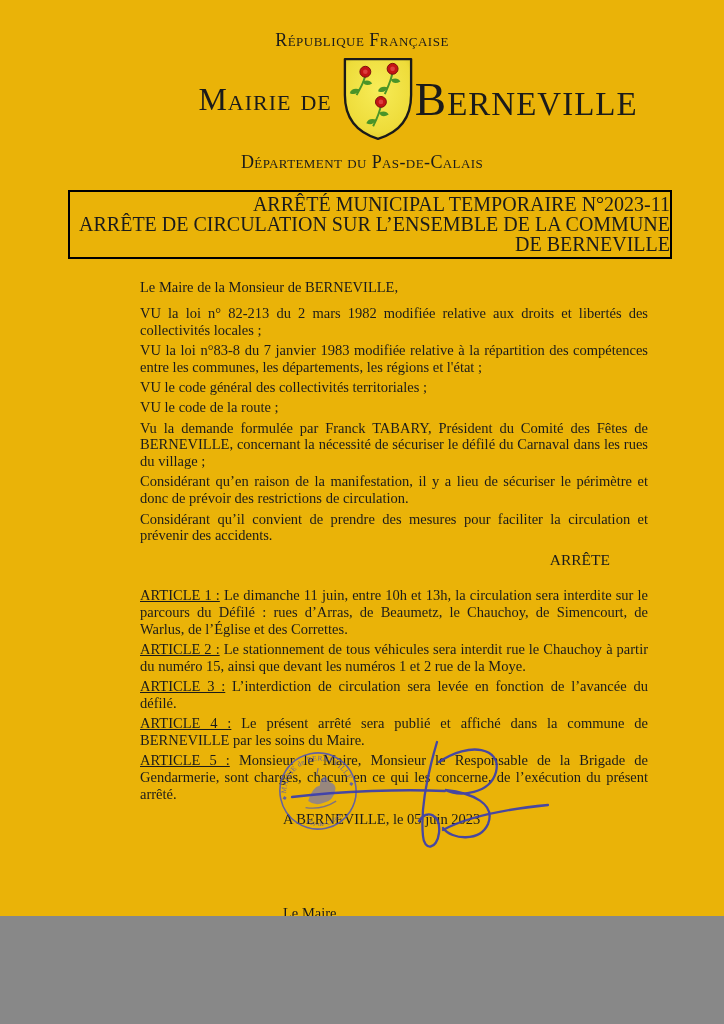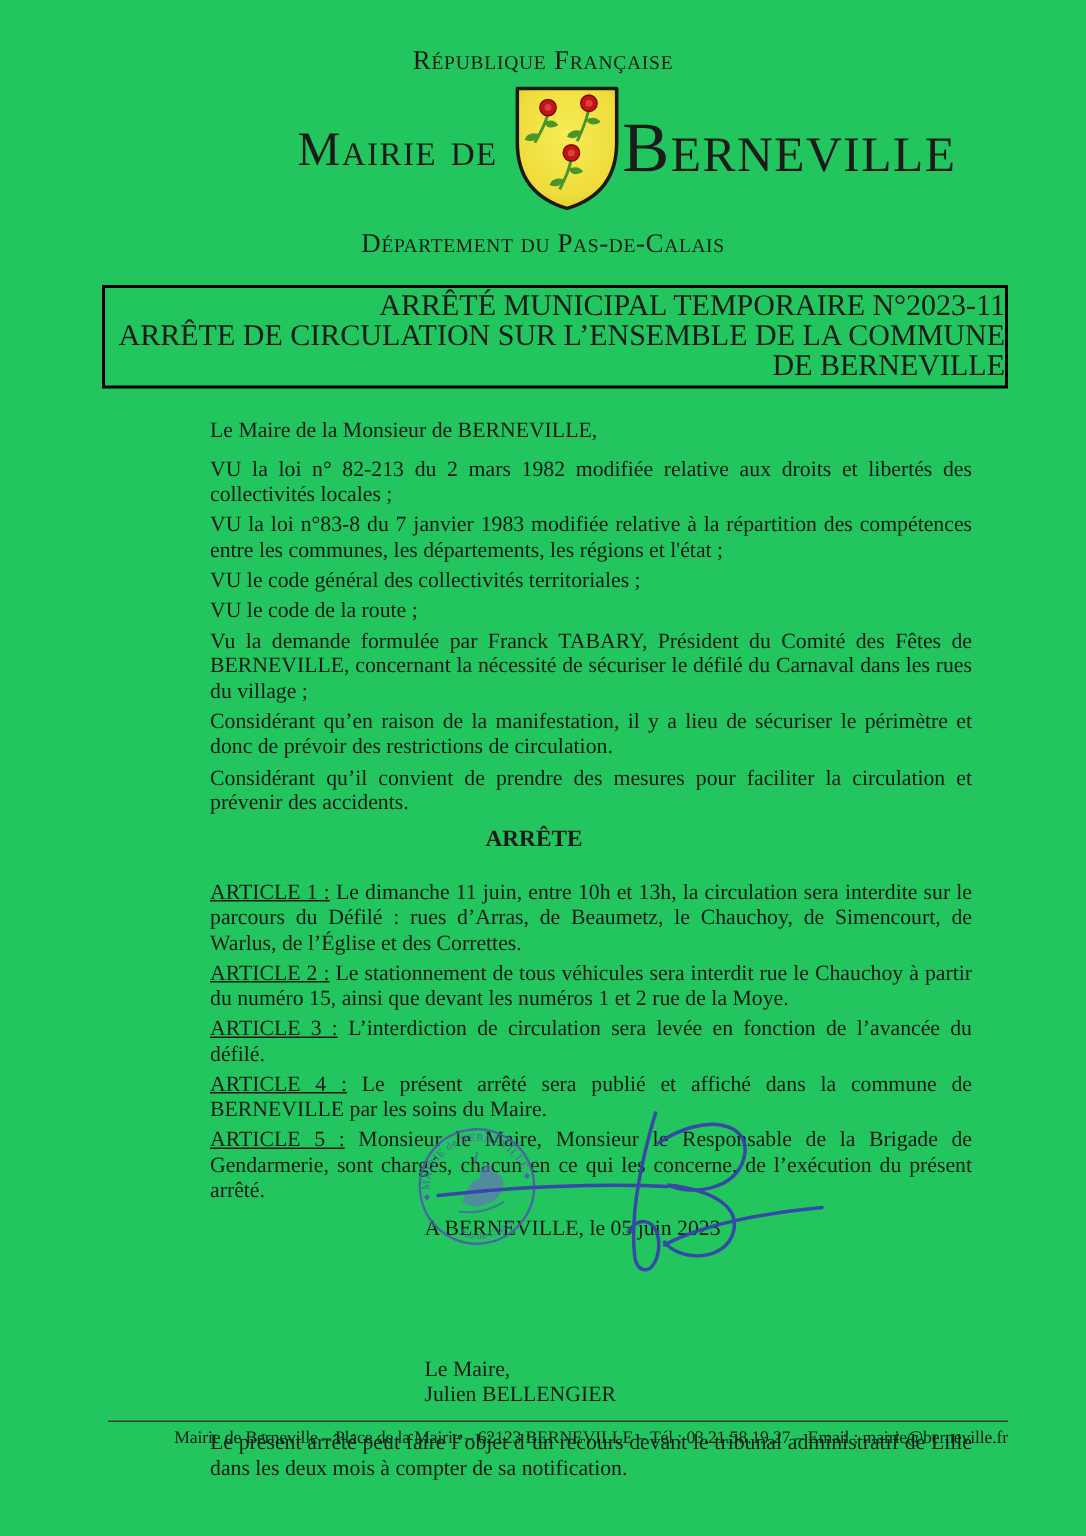--- a/index.html
+++ b/index.html
@@ -1,17 +1,17 @@
 <!DOCTYPE html>
 <html><head>
 <meta charset="utf-8">
 <style>
   html,body{margin:0;padding:0;background:#888;}
   .page{
-    position:relative; width:724px; height:1024px; background:#22c55e;
+    position:relative; width:724px; height:916px; background:#eab308;
     font-family:"Liberation Serif","DejaVu Serif",serif; color:#1b1b1b;
     overflow:hidden; margin:0 auto;
   }
   
   .republic{
     margin-top:30px; text-align:center;
     font-variant:small-caps; font-size:18px; letter-spacing:.5px;
   }
   .header-row{
     position:relative; left:56px; margin-top:4px; height:88px;
@@ -27,21 +27,21 @@
   
   .title-box{
     margin:17px 0 0 68px; width:600px; border:2px solid #000;
     text-align:right; font-size:20px; line-height:20px; padding:2px 0 3px;
   }
   
   .body{ margin-top:20px; padding:0 76px 0 140px; font-size:14.5px; line-height:16.8px;}
   .body p{ margin:0 0 3.5px; text-align:justify;}
   .body p.intro{ margin-bottom:9px; text-align:left;}
   .arrete-heading{
-    font-weight:bold; font-size:15.5px; text-align:center;
+    font-weight:normal; font-size:15.5px; text-align:right;
     position:relative; left:-38px; margin:8px 0 18px;
   }
   .article-label{ text-decoration:underline;}
   .place-date{ margin:8px 0 0 143px !important; text-align:left !important;}
   .sig-spacer{ height:78px;}
   .sig-line{ margin:0 0 0 143px !important; text-align:right; line-height:16.8px;}
   .recourse{ margin-top:15px !important;}
   
   .stamp{ position:absolute; left:277px; top:750px; width:82px; height:82px;
           transform:rotate(-12deg); opacity:.88; pointer-events:none;}

